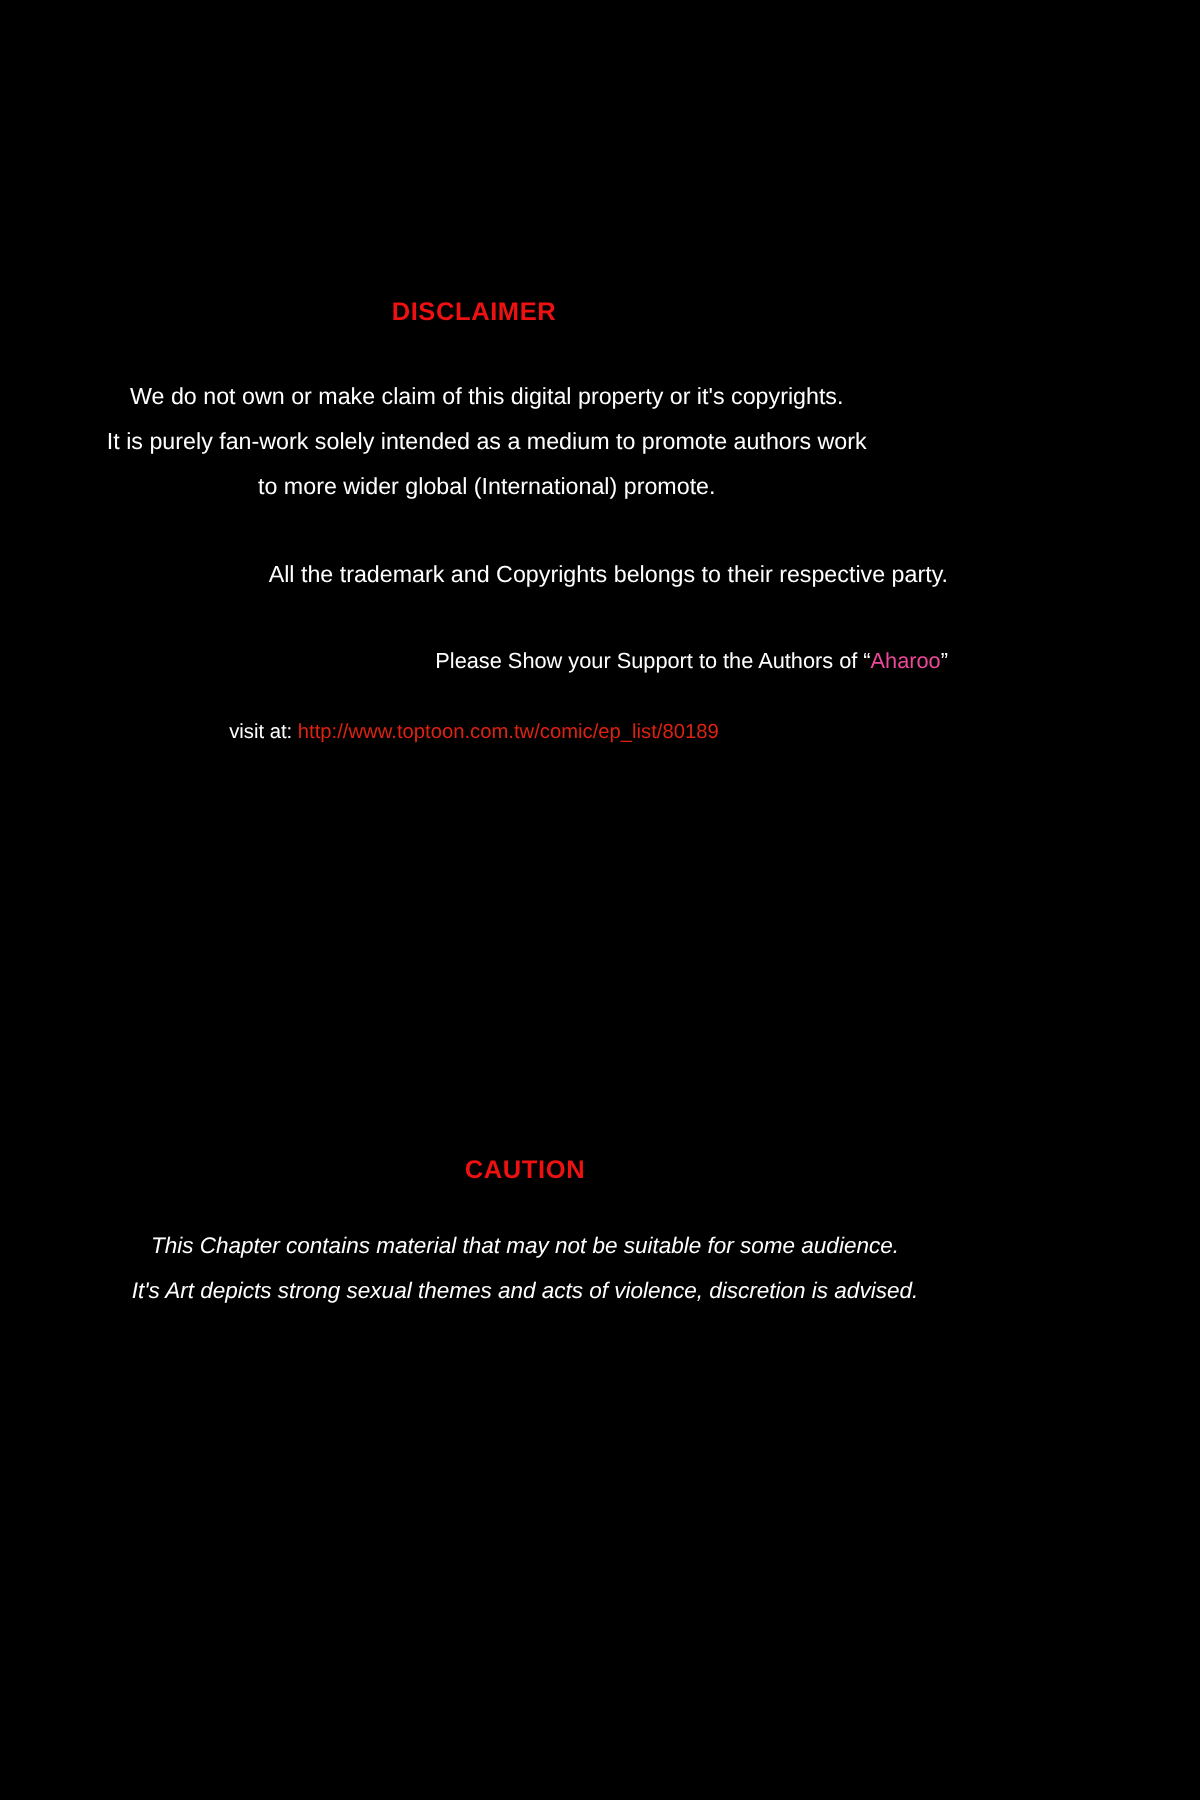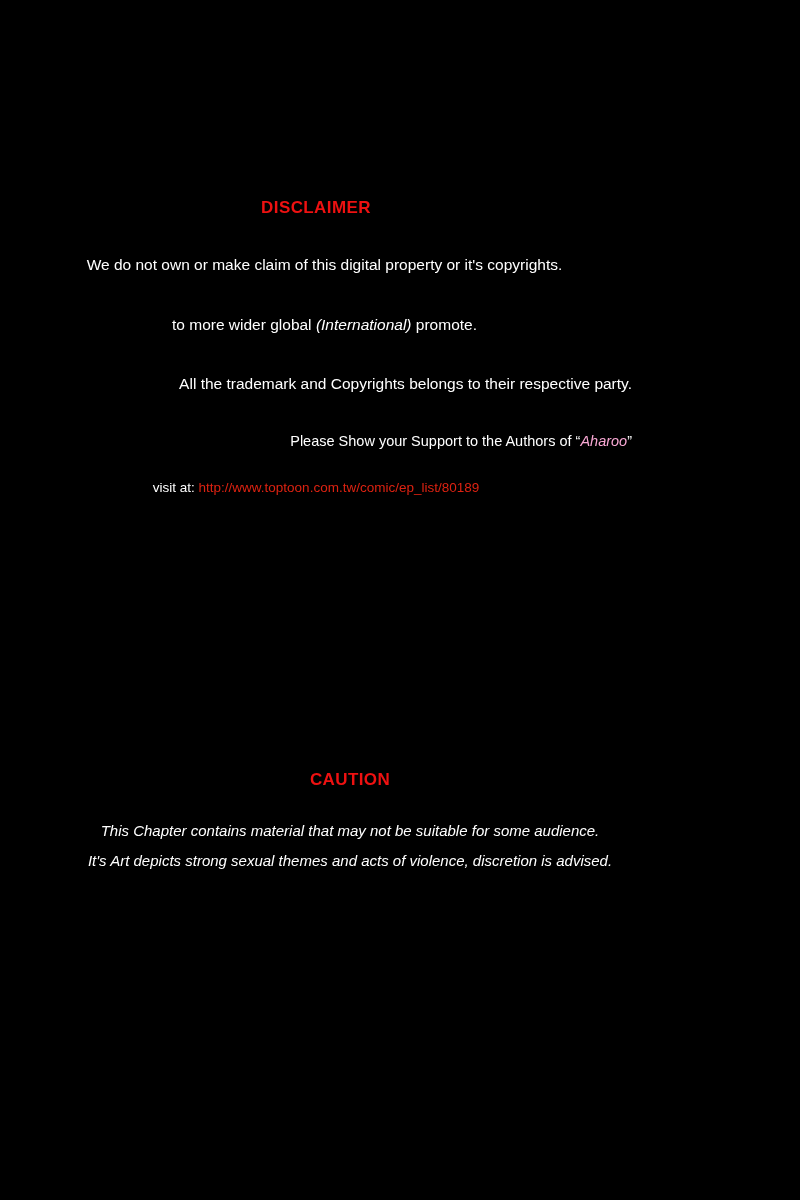--- a/index.html
+++ b/index.html
@@ -40,24 +40,23 @@
     font-size: 15.5px;
     line-height: 30px;
     margin: 0;
     padding-left: 17px;
   }
   .para + .para {
     margin-top: 29px;
     text-align: right;
   }
   .italic {
-    font-style: italic;
   }
   .accent {
-    color: #f9a8d4;
+    color: #ec4899;
   }
   .small-para {
     font-size: 14.5px;
     line-height: 26px;
   }
   .visit-row {
     font-size: 13.5px;
     margin-top: 26px;
   }
   .link {
@@ -89,21 +88,21 @@
 </head>
 <body>
 
 <div class="page">
 
   <div class="disclaimer-block">
     <div class="disclaimer-title">DISCLAIMER</div>
 
     <p class="para">
       <span>We do not own or make claim of this digital property or it's copyrights.</span><br>
-      <br>
+      <span>It is purely fan-work solely intended as a medium to promote authors work</span><br>
       <span>to more wider global </span><span class="italic">(International)</span><span> promote.</span>
     </p>
 
     <p class="para">
       <span>All the trademark and Copyrights belongs to their respective party.</span>
     </p>
 
     <p class="para small-para">
       <span>Please Show your Support to the Authors of “</span><span class="accent italic">Aharoo</span><span>”</span><br>
     </p>

